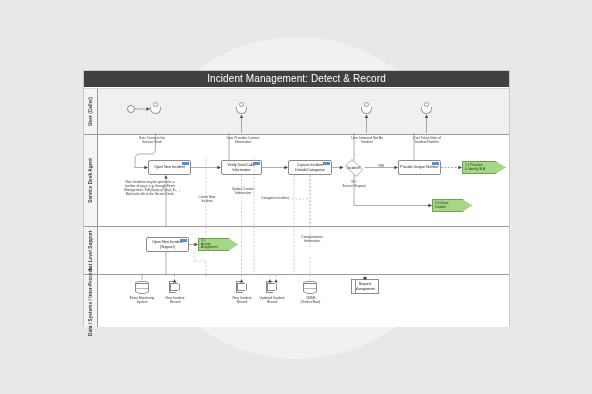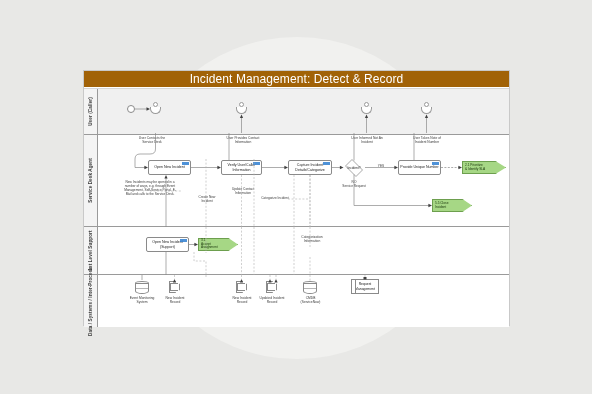--- a/index.html
+++ b/index.html
@@ -16,22 +16,22 @@
     pointer-events:none;
   }
   #diagram-card{
     position:absolute;left:83px;top:70px;width:427px;height:256px;
     background:#ffffff;
     border:1px solid #c9c9c9;
     box-sizing:border-box;
   }
   #title-bar{
     position:absolute;left:0;top:0;width:100%;height:16px;
-    background:#a16207;color:#fff;
-    font-size:12px;line-height:16px;text-align:center;
+    background:#404040;color:#fff;
+    font-size:10px;line-height:16px;text-align:center;
     letter-spacing:.1px;
   }
   #pool{
     position:absolute;left:0;top:17px;right:0;bottom:0;
     border-top:1px solid #d6d6d6;
   }
   .lane{position:absolute;left:0;right:0;border-bottom:1px solid #9a9a9a;box-sizing:border-box;}
   .lane.last{border-bottom:none;}
   .lane-label{
     position:absolute;left:0;top:0;bottom:0;width:14px;

